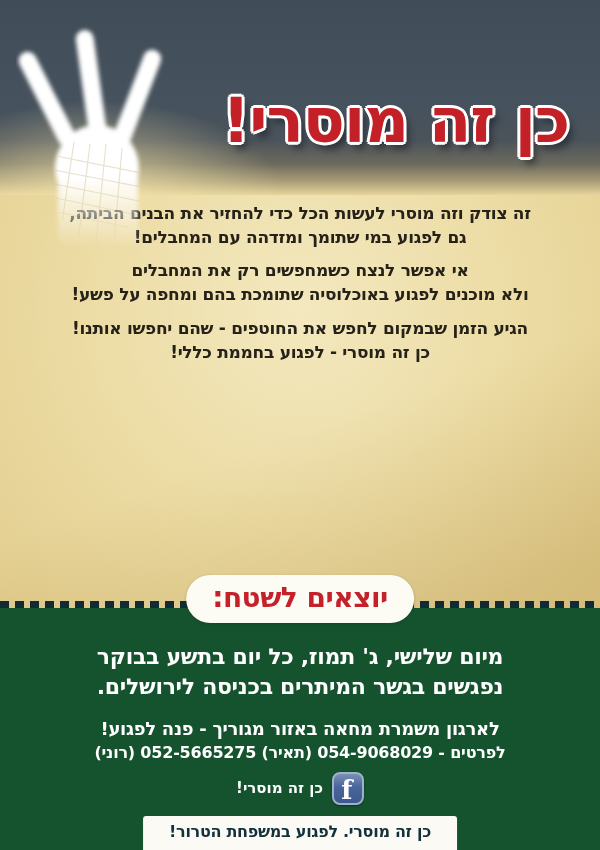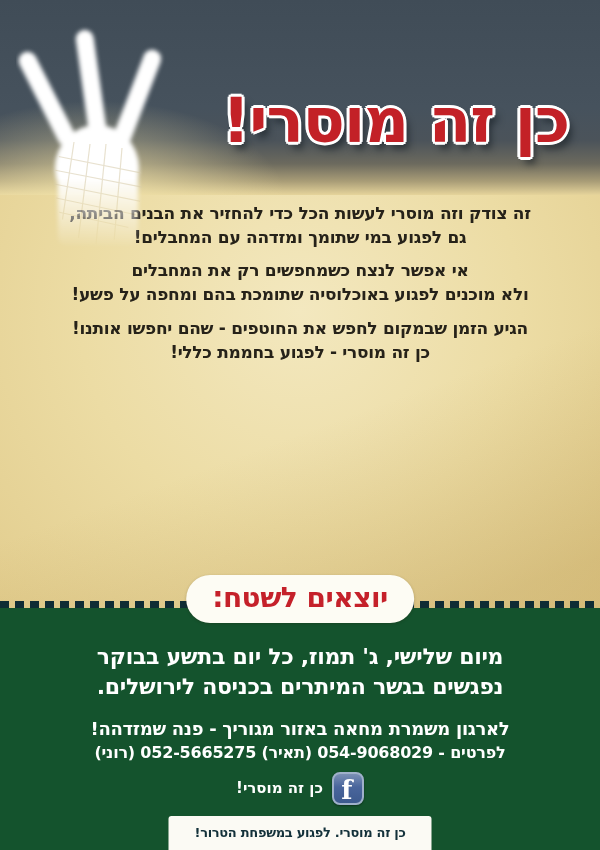--- a/index.html
+++ b/index.html
@@ -117,21 +117,21 @@
     font-size:15px;font-weight:bold;
   }
   .footer-slogan-box{
     position:absolute;bottom:0;left:50%;transform:translateX(-50%);
     background:#fbfaf4;
     padding:6px 26px 9px;
     border-radius:3px 3px 0 0;
     white-space:nowrap;
   }
   .footer-slogan{
-    font-size:13px;font-weight:bold;color:#13313a;letter-spacing:-0.3px;
+    font-size:16px;font-weight:bold;color:#13313a;letter-spacing:-0.3px;
   }
 </style>
 </head>
 <body>
 
 <div class="poster">
 
   <div class="header-section">
     <span class="hand-wrap">
       <svg width="175" height="232" viewBox="0 0 175 232" xmlns="http://www.w3.org/2000/svg">
@@ -185,21 +185,21 @@
   </div>
 
   <div class="field-heading-box">
     <span class="field-heading">יוצאים לשטח:</span>
   </div>
 
   <div class="footer-section">
     <div class="perforated-edge"></div>
     <p class="meeting-info">מיום שלישי, ג' תמוז, כל יום בתשע בבוקר
 נפגשים בגשר המיתרים בכניסה לירושלים.</p>
-    <p class="organize-line">לארגון משמרת מחאה באזור מגוריך - פנה שמזדהה!</p>
+    <p class="organize-line">לארגון משמרת מחאה באזור מגוריך - פנה לפגוע!</p>
     <p class="details-line">לפרטים - 054-9068029 (תאיר) 052-5665275 (רוני)</p>
     <div class="facebook-row">
       <span class="facebook-icon">
         <span class="facebook-f">f</span>
       </span>
       <span class="facebook-label">כן זה מוסרי!</span>
     </div>
     <div class="footer-slogan-box">
       <span class="footer-slogan">כן זה מוסרי. לפגוע במשפחת הטרור!</span>
     </div>

